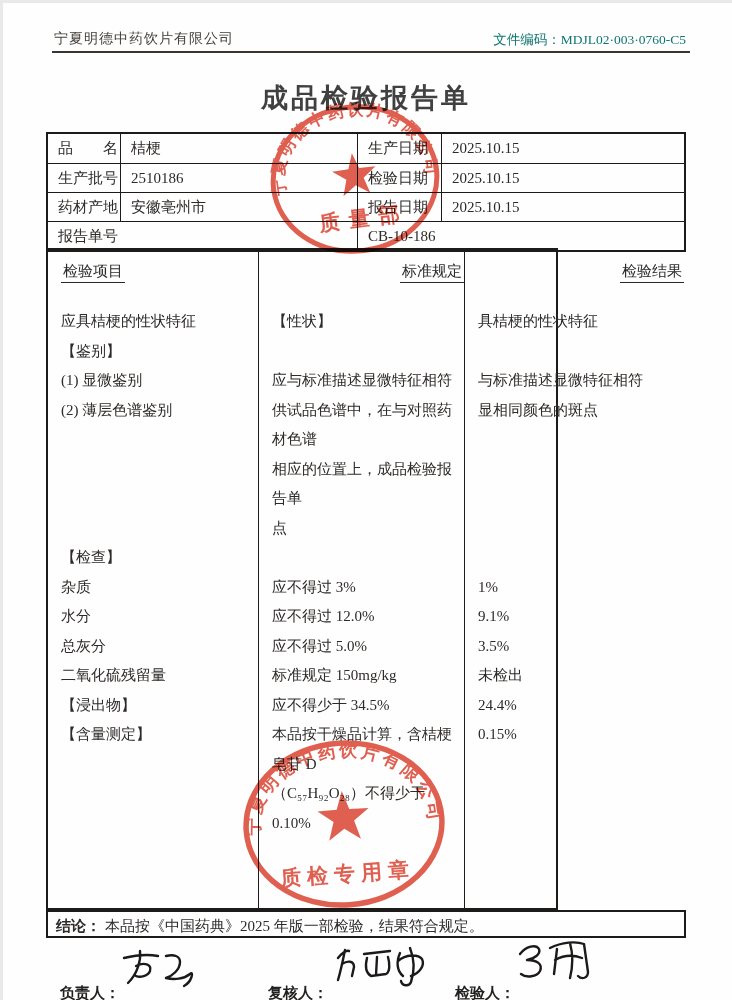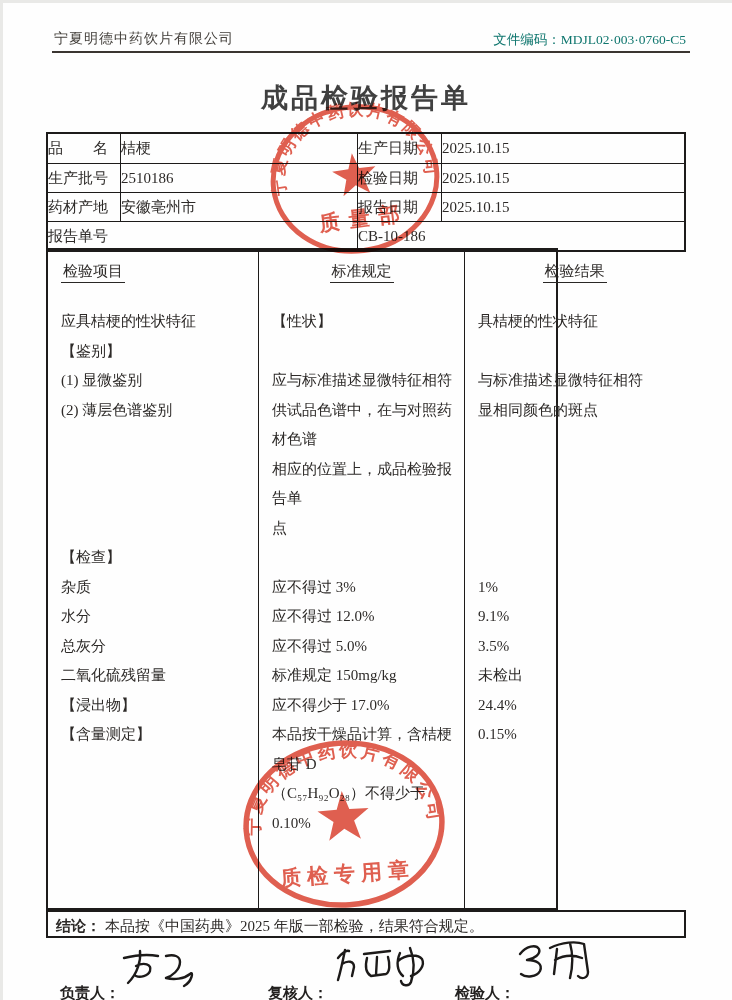--- a/index.html
+++ b/index.html
@@ -18,33 +18,33 @@
   .hdr-rule{position:absolute;left:52px;right:42px;top:51px;height:2px;background:#3a3531;}
 
   .doc-title{position:absolute;left:0;top:80px;width:732px;text-align:center;
     font-size:27px;font-weight:800;letter-spacing:3px;color:#404040;}
 
   
   .info-table{position:absolute;left:46px;top:132px;width:640px;box-sizing:border-box;
     border:2px solid #1d1b1a;display:grid;grid-template-columns:72px 237px 84px 243px;
     grid-template-rows:repeat(4,29px);font-size:15px;}
   .ic{box-sizing:border-box;border-left:1px solid #1d1b1a;border-top:1px solid #1d1b1a;
-    padding:0 4px 0 0;line-height:28px;white-space:nowrap;overflow:hidden;}
+    padding:0 4px 0 10px;line-height:28px;white-space:nowrap;overflow:hidden;}
   .ic.first-col{border-left:none;}
   .ic.first-row{border-top:none;}
   .ic.span12{grid-column:1/3;}
   .ic.span34{grid-column:3/5;}
 
   
   .main-table{position:absolute;left:46px;top:248px;width:512px;height:662px;box-sizing:border-box;
     border:2px solid #1d1b1a;display:grid;grid-template-columns:211px 206px 219px;font-size:15px;}
   .mc{box-sizing:border-box;padding:0 8px 0 13px;line-height:29.5px;}
   .mc.c0,.mc.c1{border-right:1px solid #1d1b1a;}
   .mc.hd{height:40px;padding-top:12px;line-height:normal;}
-  .mc.hd.center{text-align:center;padding-left:0;padding-right:0;}
+  .mc.hd.center{text-align:right;padding-left:0;padding-right:0;}
   .mc.hd .ul{border-bottom:1px solid #2a2826;padding:0 2px 3px;}
   .mc.padtop{padding-top:17px;}
 
   
   .conclusion{position:absolute;left:46px;top:910px;width:640px;height:28px;box-sizing:border-box;
     border:2px solid #1d1b1a;display:flex;align-items:flex-end;font-size:15px;padding-left:8px;}
   .conclusion b{font-weight:700;margin-right:4px;}
 
   
   .sig-row{position:absolute;left:46px;top:946px;width:640px;height:54px;font-size:15px;}
@@ -133,21 +133,21 @@
       <div>应不得过 5.0%</div>
     </div>
     <div class="mc c2">3.5%</div>
     <div class="mc c0">二氧化硫残留量</div>
     <div class="mc c1">
       <div>标准规定 150mg/kg</div>
     </div>
     <div class="mc c2">未检出</div>
     <div class="mc c0">【浸出物】</div>
     <div class="mc c1">
-      <div>应不得少于 17.0%</div>
+      <div>应不得少于 34.5%</div>
     </div>
     <div class="mc c2">24.4%</div>
     <div class="mc c0">【含量测定】</div>
     <div class="mc c1">
       <div>本品按干燥品计算，含桔梗皂苷 D</div>
       <div>（C₅₇H₉₂O₂₈）不得少于 0.10%</div>
     </div>
     <div class="mc c2">0.15%</div>
     <div class="mc c0"></div>
     <div class="mc c1"></div>

